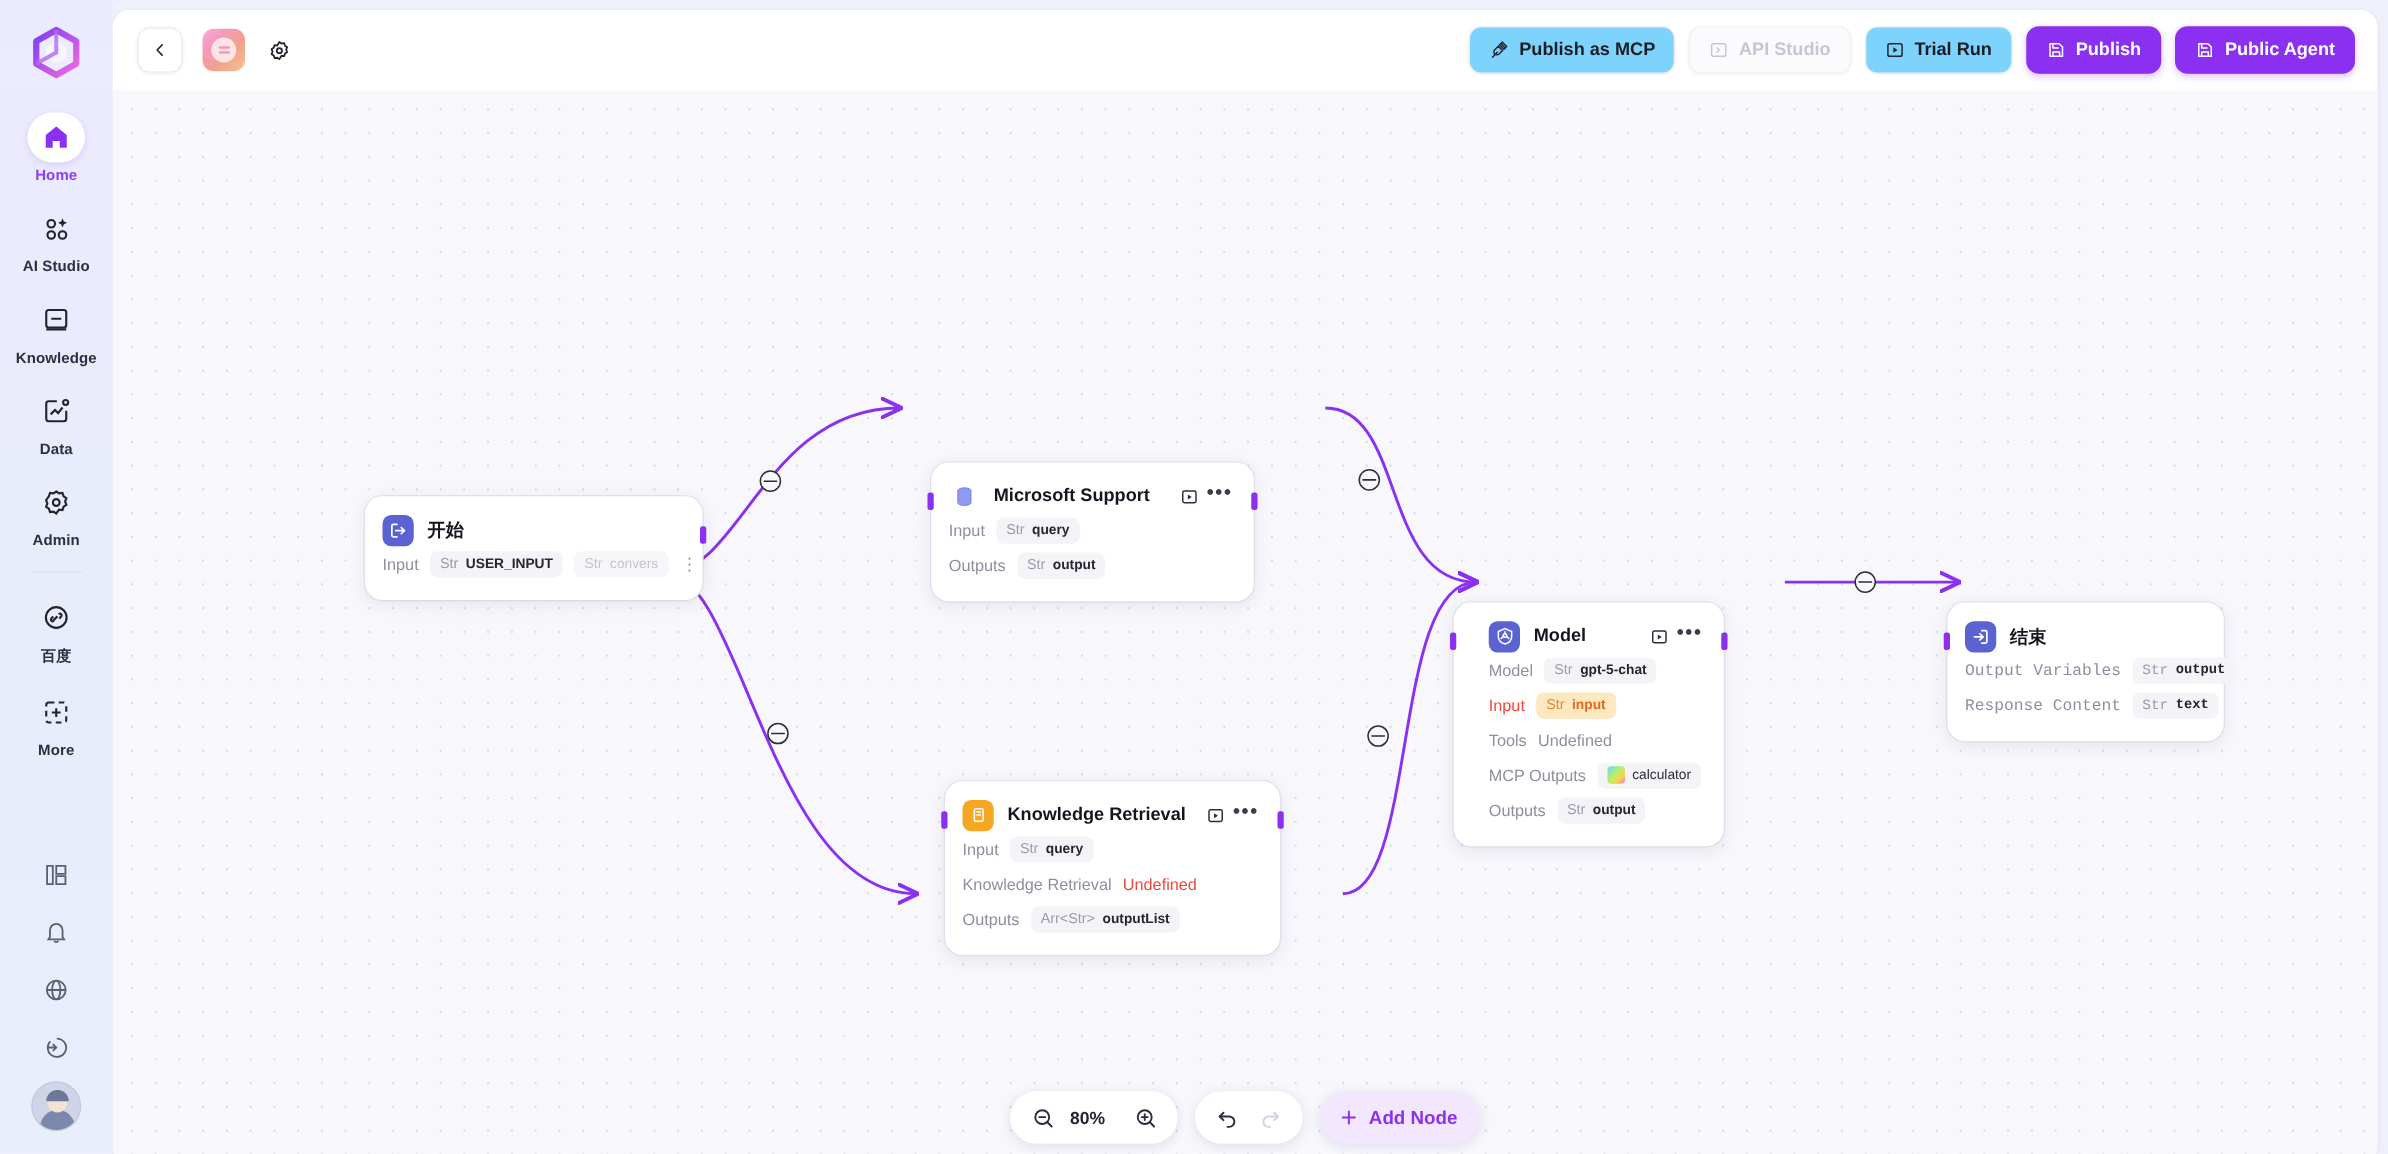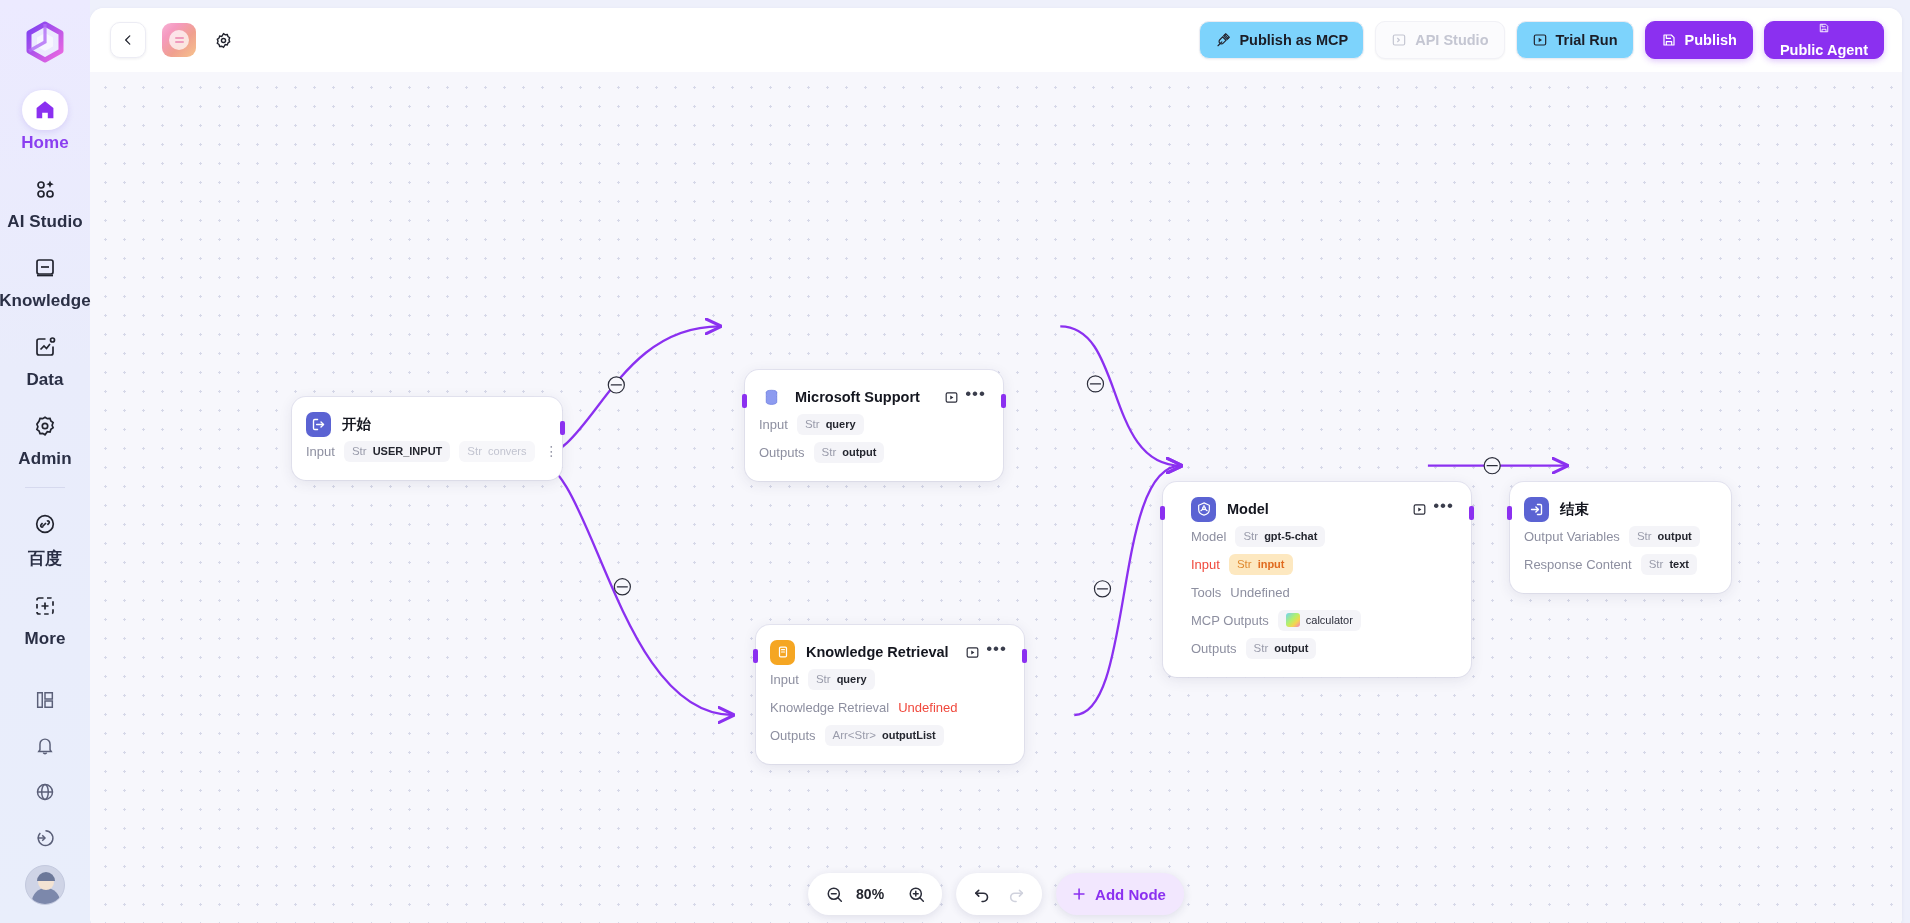--- a/index.html
+++ b/index.html
@@ -21,21 +21,21 @@
   .nav-list { margin-top: 20px; width: 100%; display:flex; flex-direction:column; align-items:center; }
   .nav-item {
     width: 78px; display: flex; flex-direction: column; align-items: center;
     margin-bottom: 16px; cursor: pointer; user-select: none;
   }
   .nav-ic {
     width: 46px; height: 40px; display: flex; align-items: center; justify-content: center;
     border-radius: 22px;
   }
   .nav-item.active .nav-ic { background: #ffffff; box-shadow: 0 2px 6px rgba(120,90,220,.18); }
-  .nav-label { font-size: 17px; color: #2a2f45; margin-top: 3px; font-weight: 600; letter-spacing:.1px; }
+  .nav-label { font-size: 12px; color: #2a2f45; margin-top: 3px; font-weight: 600; letter-spacing:.1px; }
   .nav-item.active .nav-label { color: #8b3ff0; }
   .nav-sep { width: 40px; height: 1px; background: #d6d9ee; margin: 2px 0 16px 0; }
   .bottom-icons { margin-top: auto; display:flex; flex-direction:column; align-items:center; padding-bottom: 18px; }
   .bi { width: 46px; height: 46px; display:flex; align-items:center; justify-content:center; cursor:pointer; }
   .avatar {
     width: 40px; height: 40px; border-radius: 50%;
     background: #cfd4e6; overflow:hidden; position: relative; margin-top: 4px; cursor: pointer;
     border: 1px solid #c3c9de;
   }
   .avatar .head { position:absolute; width:16px;height:16px;border-radius:50%;background:#f3e3d3; left:12px; top:8px; }
@@ -75,21 +75,21 @@
   .hdr-spacer { flex: 1; }
   .hdr-btns { display: flex; align-items: center; gap: 11px; }
   .btn {
     height: 38px; border-radius: 10px; display: flex; align-items: center; gap: 8px;
     padding: 0 15px; font-size: 14.5px; font-weight: 600; cursor: pointer;
     border: 1px solid #ececf2; background: #7dd3fc; color: #1b1d26; white-space: nowrap;
     box-shadow: 0 1px 2px rgba(30,30,60,.05);
   }
   .btn.disabled { color: #c4c6d2; border-color: #f1f1f6; background: #fbfbfd; cursor: default; }
   .btn.primary { background: #8b30f0; border-color: #8b30f0; color: #fff; box-shadow: 0 2px 6px rgba(139,48,240,.28); }
-  .btn.primary2 { background: #8b30f0; border-color: #8b30f0; color: #fff; box-shadow: 0 2px 6px rgba(139,48,240,.28); flex-direction: column; }
+  .btn.primary2 { background: #8b30f0; border-color: #8b30f0; color: #fff; box-shadow: 0 2px 6px rgba(139,48,240,.28); }
 
   
   #canvas {
     flex: 1; position: relative; overflow: hidden;
     background-color: #f7f7fc;
     background-image: radial-gradient(#d6d8e8 1.1px, transparent 1.1px);
     background-size: 19px 19px;
     background-position: 6px 6px;
   }
   #edges { position: absolute; inset: 0; width: 100%; height: 100%; pointer-events: none; }
@@ -496,21 +496,21 @@
           <div class="nrow">
             <span class="nlabel">Outputs</span>
             <span class="chip">
               <span class="ctype">Arr&lt;Str&gt;</span>
               <span class="cname">outputList</span>
             </span>
           </div>
         </div>
       </div>
 
-      <div class="node" style="left:1073px; top:410px; width:308px;padding-left:28px;">
+      <div class="node" style="left:1073px; top:410px; width:216px;padding-left:28px;">
         <span class="port left"></span>
         <span class="port right"></span>
         <div class="node-head">
           <div class="node-ic indigo">
             <svg width="16" height="16" viewBox="0 0 24 24" fill="none" stroke="#fff" stroke-width="1.8" stroke-linecap="round">
               <path d="M12 2.8 20 6.4v6.2c0 4.3-3.4 7.3-8 8.6-4.6-1.3-8-4.3-8-8.6V6.4z"></path>
               <circle cx="12" cy="11" r="2.1"></circle>
                 <path d="M7.4 14.6 10.4 12M16.6 14.6 13.6 12M12 6.6v2.3"></path>
             </svg>
           </div>
@@ -553,21 +553,21 @@
           <div class="nrow">
             <span class="nlabel">Outputs</span>
             <span class="chip">
               <span class="ctype">Str</span>
               <span class="cname">output</span>
             </span>
           </div>
         </div>
       </div>
 
-      <div class="node" style="left:1420px; top:410px; width:221px;">
+      <div class="node" style="left:1468px; top:410px; width:221px;font-family:Liberation Mono, monospace;">
         <span class="port left"></span>
         <div class="node-head">
           <div class="node-ic indigo">
             <svg width="15" height="15" viewBox="0 0 24 24" fill="none" stroke="#fff" stroke-width="2.2" stroke-linecap="round" stroke-linejoin="round">
               <path d="M13.5 4H18a2 2 0 0 1 2 2v12a2 2 0 0 1-2 2h-4.5"></path>
                 <path d="M4 12h11"></path>
                 <path d="M11 8l4 4-4 4"></path>
             </svg>
           </div>
           <div class="node-title">结束</div>

